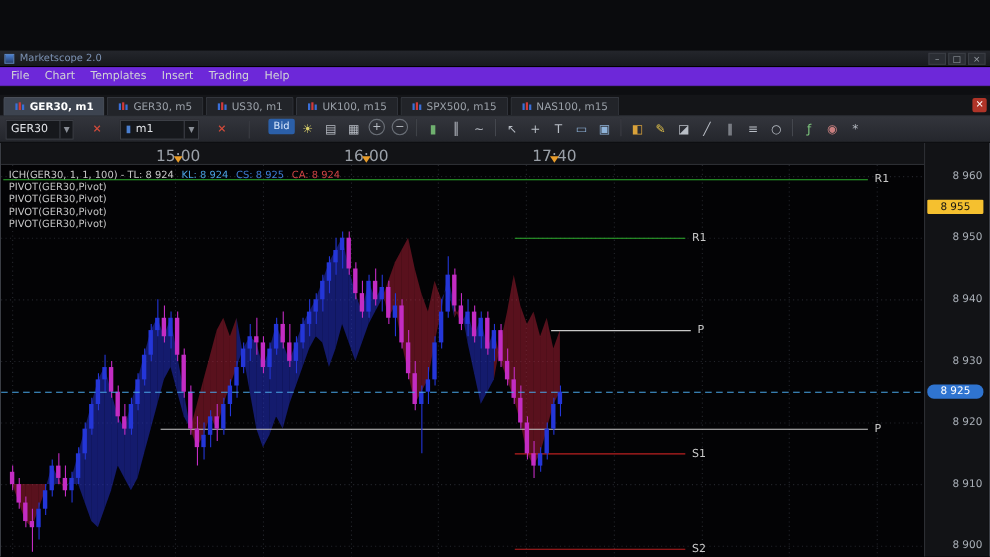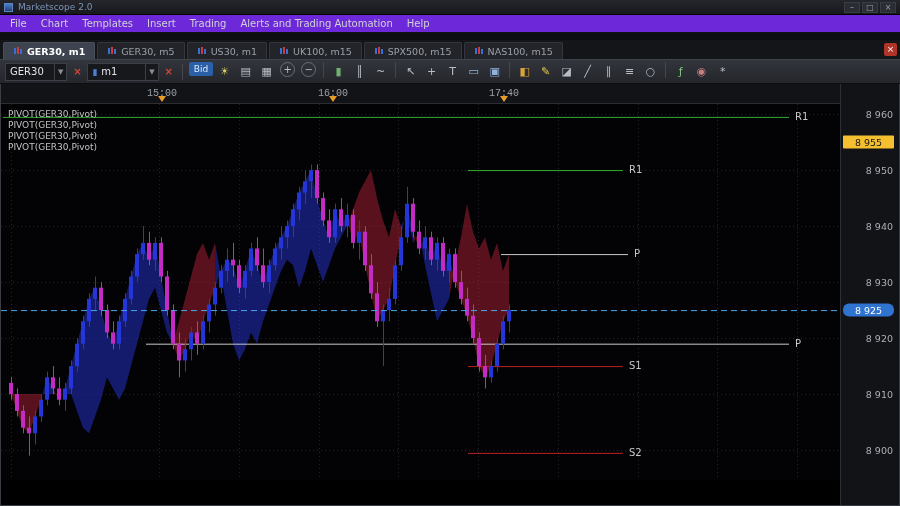--- a/index.html
+++ b/index.html
@@ -1,21 +1,21 @@
 <!DOCTYPE html>
 <html><head>
 <meta charset="utf-8">
 <style>
   * { box-sizing: border-box; margin: 0; padding: 0; }
   html,body { width:900px; height:506px; overflow:hidden; background:#0a0b0d;
     font-family:"DejaVu Sans", sans-serif; }
 
   
   .titlebar { height:15px; background:linear-gradient(#24262c,#17191d);
-    display:flex; align-items:center; padding:0 4px; border-bottom:1px solid #000; }
+    display:flex; align-items:center; padding:0 4px; border-bottom:1px solid #000;margin-top:46px; }
   .app-icon { width:9px; height:9px; background:linear-gradient(#4a7fd0,#27406e); border:1px solid #5a84c0; }
   .title-text { color:#7d93b5; font-size:9px; margin-left:5px; }
   .win-controls { margin-left:auto; display:flex; gap:2px; }
   .win-btn { width:16px; height:11px; font-size:8px; line-height:9px; color:#9aa0a8;
     background:#2a2d33; border:1px solid #3a3d44; text-align:center; }
 
   
   .menubar { height:18px; background:#6d28d9; display:flex; align-items:center;
     padding:0 3px; border-bottom:1px solid #101114; }
   .menu-item { color:#d0d2d6; font-size:10px; padding:2px 7px; cursor:default; }
@@ -27,21 +27,21 @@
   .tab { height:17px; display:flex; align-items:center; gap:4px; padding:0 9px;
     background:#222429; color:#9aa0a8; font-size:9.5px; border:1px solid #33363d;
     border-bottom:none; border-radius:2px 2px 0 0; white-space:nowrap; }
   .tab.active { background:#3d4450; color:#ffffff; font-weight:bold; border-color:#4a4f59; }
   .tab-spacer { flex:1; }
   .tab-close { width:13px; height:13px; background:#b03428; color:#fff; font-size:9px;
     line-height:12px; text-align:center; border-radius:2px; margin-bottom:3px; }
 
   
   .toolbar { height:25px; background:linear-gradient(#33353c,#24262c); display:flex;
-    align-items:center; padding:0 5px; gap:3px; border-top:1px solid #3f434b; border-bottom:1px solid #0d0e11; }
+    align-items:center; padding:0 5px; gap:14px; border-top:1px solid #3f434b; border-bottom:1px solid #0d0e11; }
   .dropdown { height:18px; background:#16181c; border:1px solid #3c3f46; display:flex;
     align-items:center; color:#e2e4e8; font-size:10px; padding:0 0 0 4px; gap:4px; }
   .dd-value { min-width:40px; }
   .dd-arrow { color:#8a8f97; font-size:7px; border-left:1px solid #3c3f46; padding:0 3px;
     height:100%; display:flex; align-items:center; }
   .mini-candle { color:#4a7fd0; font-size:9px; }
   .red-x { color:#d04a3a; font-size:10px; width:14px; text-align:center; font-weight:bold; }
   .bid-badge { background:#2b5fa8; color:#dcebff; font-size:9px; padding:2px 5px; border-radius:2px; }
   .icon-btn { width:19px; height:19px; display:flex; align-items:center; justify-content:center;
     font-size:11px; color:#b9bec6; border-radius:2px; }
@@ -50,21 +50,21 @@
   .tb-sep { width:1px; height:16px; background:#14151a; border-right:1px solid #44474e; margin:0 3px; }
 
   
   .chart-frame { height:422px; display:flex; border:1px solid #3a3d44; border-top:none; background:#000; }
   .chart-main { width:839px; display:flex; flex-direction:column; }
   .top-axis { height:20px; background:#121316; border-bottom:1px solid #2c2e33; position:relative; }
   .plot-wrap { height:376px; position:relative; background:#030305; }
   .bottom-axis { height:24px; background:#121316; border-top:1px solid #2c2e33; position:relative; }
   .price-axis { width:61px; background:#121316; border-left:1px solid #2c2e33; position:relative; }
 
-  .top-tick-label { position:absolute; top:4px; transform:translateX(-50%); color:#9aa0a8; font-size:10px;font-family:Liberation Mono, monospace; }
+  .top-tick-label { position:absolute; top:4px; transform:translateX(-50%); color:#9aa0a8; font-size:14px; }
   .top-tick-marker { position:absolute; bottom:1px; transform:translateX(-50%); width:0; height:0;
     border-left:4px solid transparent; border-right:4px solid transparent; border-top:6px solid #e89c2a; }
   .bottom-tick { position:absolute; top:6px; transform:translateX(-50%); color:#9aa0a8; font-size:9px; white-space:nowrap; }
   .bottom-tick.left-aligned { transform:none; }
   .bottom-badge { position:absolute; top:4px; right:2px; background:#f5c02f; color:#141414;
     font-size:8.5px; padding:2px 4px; white-space:nowrap; }
   .price-label { position:absolute; right:6px; transform:translateY(-50%); color:#aab0b8; font-size:9.5px; }
   .price-badge { position:absolute; left:2px; right:5px; transform:translateY(-50%); font-size:9.5px;
     text-align:center; padding:1px 0; border-radius:1px; }
   .overlay-text { position:absolute; top:5px; left:7px; font-size:9px; line-height:11px;
@@ -83,21 +83,20 @@
     <div class="win-btn">×</div>
   </div>
 </div>
 
 <div class="menubar" id="menubar">
     <div class="menu-item">File</div>
     <div class="menu-item">Chart</div>
     <div class="menu-item">Templates</div>
     <div class="menu-item">Insert</div>
     <div class="menu-item">Trading</div>
-    <div class="menu-item">Alerts and Trading Automation</div>
     <div class="menu-item">Help</div>
   </div>
 
 <div class="gap-strip"></div>
 
 <div class="tabbar" id="tabbar">
     <div class="tab active">
       <svg width="10" height="10">
         <rect x="1" y="2" width="2" height="6" fill="#3a6fd8"></rect>
         <rect x="4" y="1" width="2" height="7" fill="#d23a3a"></rect>
@@ -482,20 +481,21 @@
           <rect x="506" y="206.07999999999592" width="4" height="11.199999999999989" fill="#2436d8"></rect>
           <text x="794" y="15.879999999995924" fill="#c8c8c8" font-size="10" font-family="DejaVu Sans, sans-serif">R1</text>
           <text x="628" y="69.07999999999592" fill="#c8c8c8" font-size="10" font-family="DejaVu Sans, sans-serif">R1</text>
           <text x="633" y="153.07999999999592" fill="#c8c8c8" font-size="10" font-family="DejaVu Sans, sans-serif">P</text>
           <text x="794" y="242.6799999999959" fill="#c8c8c8" font-size="10" font-family="DejaVu Sans, sans-serif">P</text>
           <text x="628" y="265.0799999999959" fill="#c8c8c8" font-size="10" font-family="DejaVu Sans, sans-serif">S1</text>
           <text x="628" y="351.8799999999959" fill="#c8c8c8" font-size="10" font-family="DejaVu Sans, sans-serif">S2</text>
           <line x1="0" x2="839" y1="206.57999999999592" y2="206.57999999999592" stroke="#4aa6e8" stroke-width="1" stroke-dasharray="6,4"></line>
         </svg>
       <div class="overlay-text" id="indicator-overlay">
+          <div><span class="part" style="color: rgb(201, 201, 201);">ICH(GER30, 1, 1, 100) -  TL: 8 924</span><span class="part" style="color: rgb(74, 160, 224);">KL: 8 924</span><span class="part" style="color: rgb(63, 127, 217);">CS: 8 925</span><span class="part" style="color: rgb(208, 69, 69);">CA: 8 924</span></div>
           <div style="color: rgb(196, 196, 196);">PIVOT(GER30,Pivot)</div>
           <div style="color: rgb(196, 196, 196);">PIVOT(GER30,Pivot)</div>
           <div style="color: rgb(196, 196, 196);">PIVOT(GER30,Pivot)</div>
           <div style="color: rgb(196, 196, 196);">PIVOT(GER30,Pivot)</div>
         </div>
     </div>
   </div>
   <div class="price-axis" id="price-axis">
       <div class="price-label" style="top: 30.08px;">8 960</div>
       <div class="price-label" style="top: 86.08px;">8 950</div>

